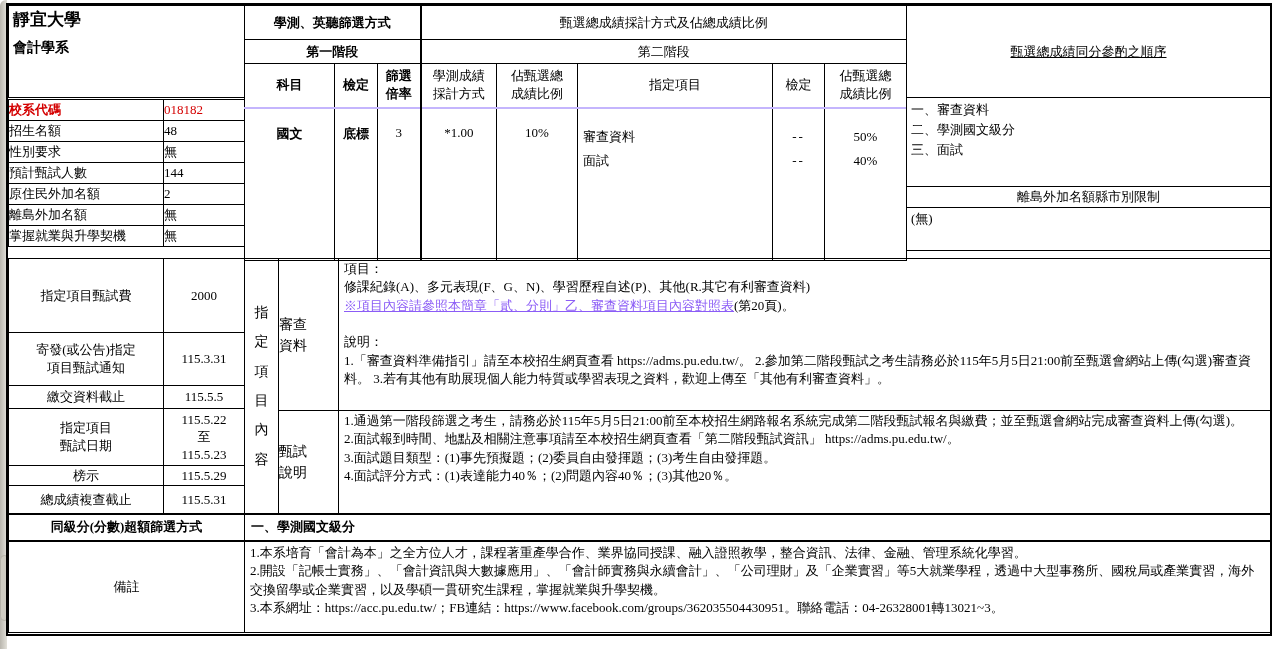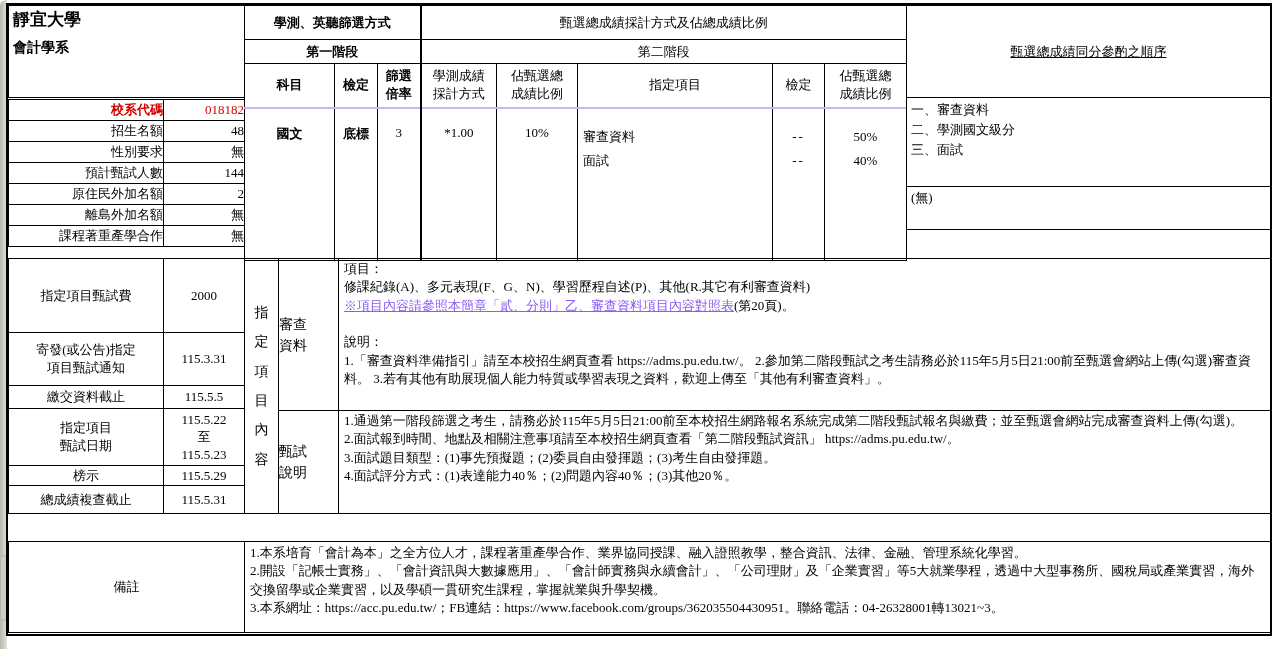--- a/index.html
+++ b/index.html
@@ -20,21 +20,21 @@
   .blue-link { color:#8b5cf6; text-decoration:underline; }
 
   
   .t-title { left:0; top:0; width:236px; }
   .t-title td { height:92px; vertical-align:top; padding:2px 4px; }
   .uni { font-size:17px; font-weight:bold; }
   .dept { font-size:14px; font-weight:bold; margin-top:8px; }
 
   
   .t-info { left:0; top:94px; width:236px; }
-  .t-info td { height:21px; text-align:right; vertical-align:middle; }
+  .t-info td { height:21px; text-align:left; vertical-align:middle; }
 
   
   .t-mid { left:236px; top:0; width:662px; }
   .t-mid .r1 td { height:34px; }
   .t-mid .r2 td { height:24px; }
   .t-mid .r3 td { height:44px; }
   .t-mid .r4 td { height:153px; vertical-align:top; padding-top:16px; border-top:2px solid #c4b5fd; }
   .thickR { border-right:2px solid #000; }
   .lines2 { line-height:1.9; }
 
@@ -108,21 +108,21 @@
     </tr>
     <tr>
       <td>原住民外加名額</td>
       <td>2</td>
     </tr>
     <tr>
       <td>離島外加名額</td>
       <td>無</td>
     </tr>
     <tr>
-      <td>課程著重產學合作</td>
+      <td>掌握就業與升學契機</td>
       <td>無</td>
     </tr>
   </tbody>
     </table>
 
   <table class="t-mid">
     <colgroup>
       <col style="width:90px">
         <col style="width:43px">
         <col style="width:43px">
@@ -176,20 +176,23 @@
         <col style="width:364px">
       </colgroup>
     <tbody>
         <tr>
           <td class="ctr" style="height:92px;text-decoration:underline;">甄選總成績同分參酌之順序</td>
         </tr>
     <tr>
           <td class="list pre" style="height:89px;">一、審查資料
 二、學測國文級分
 三、面試</td>
+        </tr>
+    <tr>
+          <td class="ctr" style="height:21px;">離島外加名額縣市別限制</td>
         </tr>
     <tr>
           <td class="none" style="height:43px;">(無)</td>
         </tr>
   </tbody>
     </table>
 
   <table class="t-sched">
     <colgroup>
         <col style="width:155px">
@@ -256,20 +259,32 @@
       <td class="slab pre">甄試
 說明</td>
       <td class="cont pre">1.通過第一階段篩選之考生，請務必於115年5月5日21:00前至本校招生網路報名系統完成第二階段甄試報名與繳費；並至甄選會網站完成審查資料上傳(勾選)。
 2.面試報到時間、地點及相關注意事項請至本校招生網頁查看「第二階段甄試資訊」  https://adms.pu.edu.tw/。
 3.面試題目類型：(1)事先預擬題；(2)委員自由發揮題；(3)考生自由發揮題。
 4.面試評分方式：(1)表達能力40％；(2)問題內容40％；(3)其他20％。</td>
     </tr>
   </tbody>
     </table>
 
+  <table class="t-tie">
+    <colgroup>
+        <col style="width:236px">
+        <col style="width:1026px">
+      </colgroup>
+    <tbody>
+        <tr>
+      <td class="ctr b" style="border-top:2px solid #000;">同級分(分數)超額篩選方式</td>
+      <td class="b padL" style="border-top:2px solid #000;">一、學測國文級分</td>
+    </tr>
+  </tbody>
+    </table>
 
   <table class="t-rem">
     <colgroup>
         <col style="width:236px">
         <col style="width:1026px">
       </colgroup>
     <tbody>
         <tr>
       <td class="ctr">備註</td>
       <td class="remtxt pre">1.本系培育「會計為本」之全方位人才，課程著重產學合作、業界協同授課、融入證照教學，整合資訊、法律、金融、管理系統化學習。

